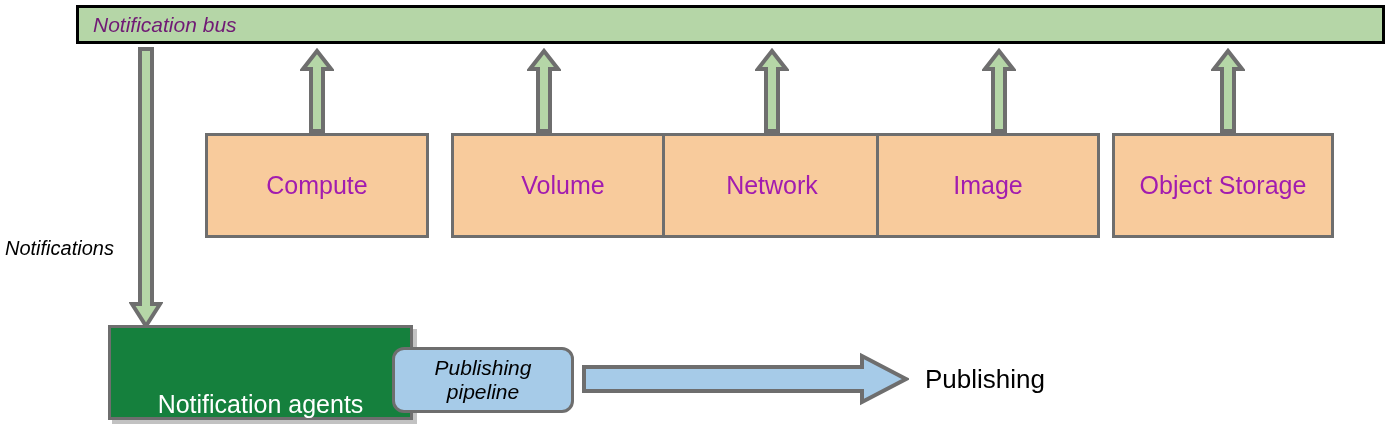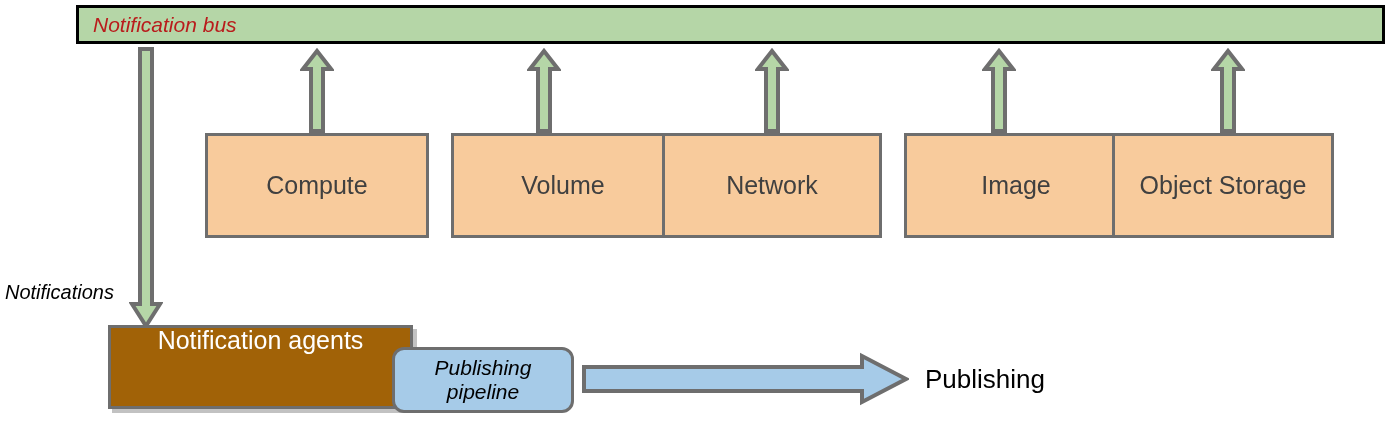--- a/index.html
+++ b/index.html
@@ -30,42 +30,42 @@
     background: #b5d6a7;
     border: 3px solid #000000;
     box-sizing: border-box;
     display: flex;
     align-items: center;
     z-index: 6;
   }
   .bus-bar-label {
     font-style: italic;
     font-size: 21px;
-    color: #b91c1c;
+    color: #701a75;
     padding-left: 14px;
     line-height: 1;
     white-space: nowrap;
   }
 
   
   .svc-box {
     position: absolute;
     top: 133px;
     height: 105px;
     background: #f8cb9c;
     border: 3px solid #6e6e6e;
     box-sizing: border-box;
     display: flex;
     align-items: center;
     justify-content: center;
     z-index: 5;
   }
   .svc-label {
     font-size: 25px;
-    color: #404040;
+    color: #a21caf;
     white-space: nowrap;
     line-height: 1;
   }
 
   
   .up-arrow {
     position: absolute;
     top: 48px;
     width: 34px;
     height: 86px;
@@ -86,35 +86,34 @@
   .notifications-label {
     position: absolute;
     left: 5px;
     top: 238px;
     font-style: italic;
     font-size: 20px;
     color: #000000;
     white-space: nowrap;
     line-height: 1;
     z-index: 5;
-    margin-top: 44px;
   }
 
   
   .agents-box {
     position: absolute;
     left: 108px;
     top: 325px;
     width: 305px;
-    height: 84px;
-    background: #a16207;
+    height: 95px;
+    background: #15803d;
     border: 3px solid #6e6e6e;
     box-sizing: border-box;
     display: flex;
-    align-items: flex-start;
+    align-items: flex-end;
     justify-content: center;
     box-shadow: 4px 4px 0 rgba(120,120,120,0.45);
     z-index: 5;
   }
   .agents-label {
     font-size: 25px;
     color: #ffffff;
     white-space: nowrap;
     line-height: 1;
   }
@@ -204,21 +203,21 @@
 
   <div class="svc-box" id="svc-0" style="left: 205px; width: 224px;">
     <span class="svc-label">Compute</span>
   </div>
   <div class="svc-box" id="svc-1" style="left: 434px; width: 224px; margin-left: 17px;">
     <span class="svc-label">Volume</span>
   </div>
   <div class="svc-box" id="svc-2" style="left: 662px; width: 220px;">
     <span class="svc-label">Network</span>
   </div>
-  <div class="svc-box" id="svc-3" style="left: 904px; width: 224px;">
+  <div class="svc-box" id="svc-3" style="left: 876px; width: 224px;">
     <span class="svc-label">Image</span>
   </div>
   <div class="svc-box" id="svc-4" style="left: 1112px; width: 222px;">
     <span class="svc-label">Object Storage</span>
   </div>
 
   <div class="down-arrow">
     <svg viewBox="0 0 34 283" width="34" height="283" preserveAspectRatio="none">
       <polygon points="17,280 31,258 23,258 23,3 11,3 11,258 3,258" fill="#b5d6a7" stroke="#6e6e6e" stroke-width="4" stroke-linejoin="miter"></polygon>
     </svg>

